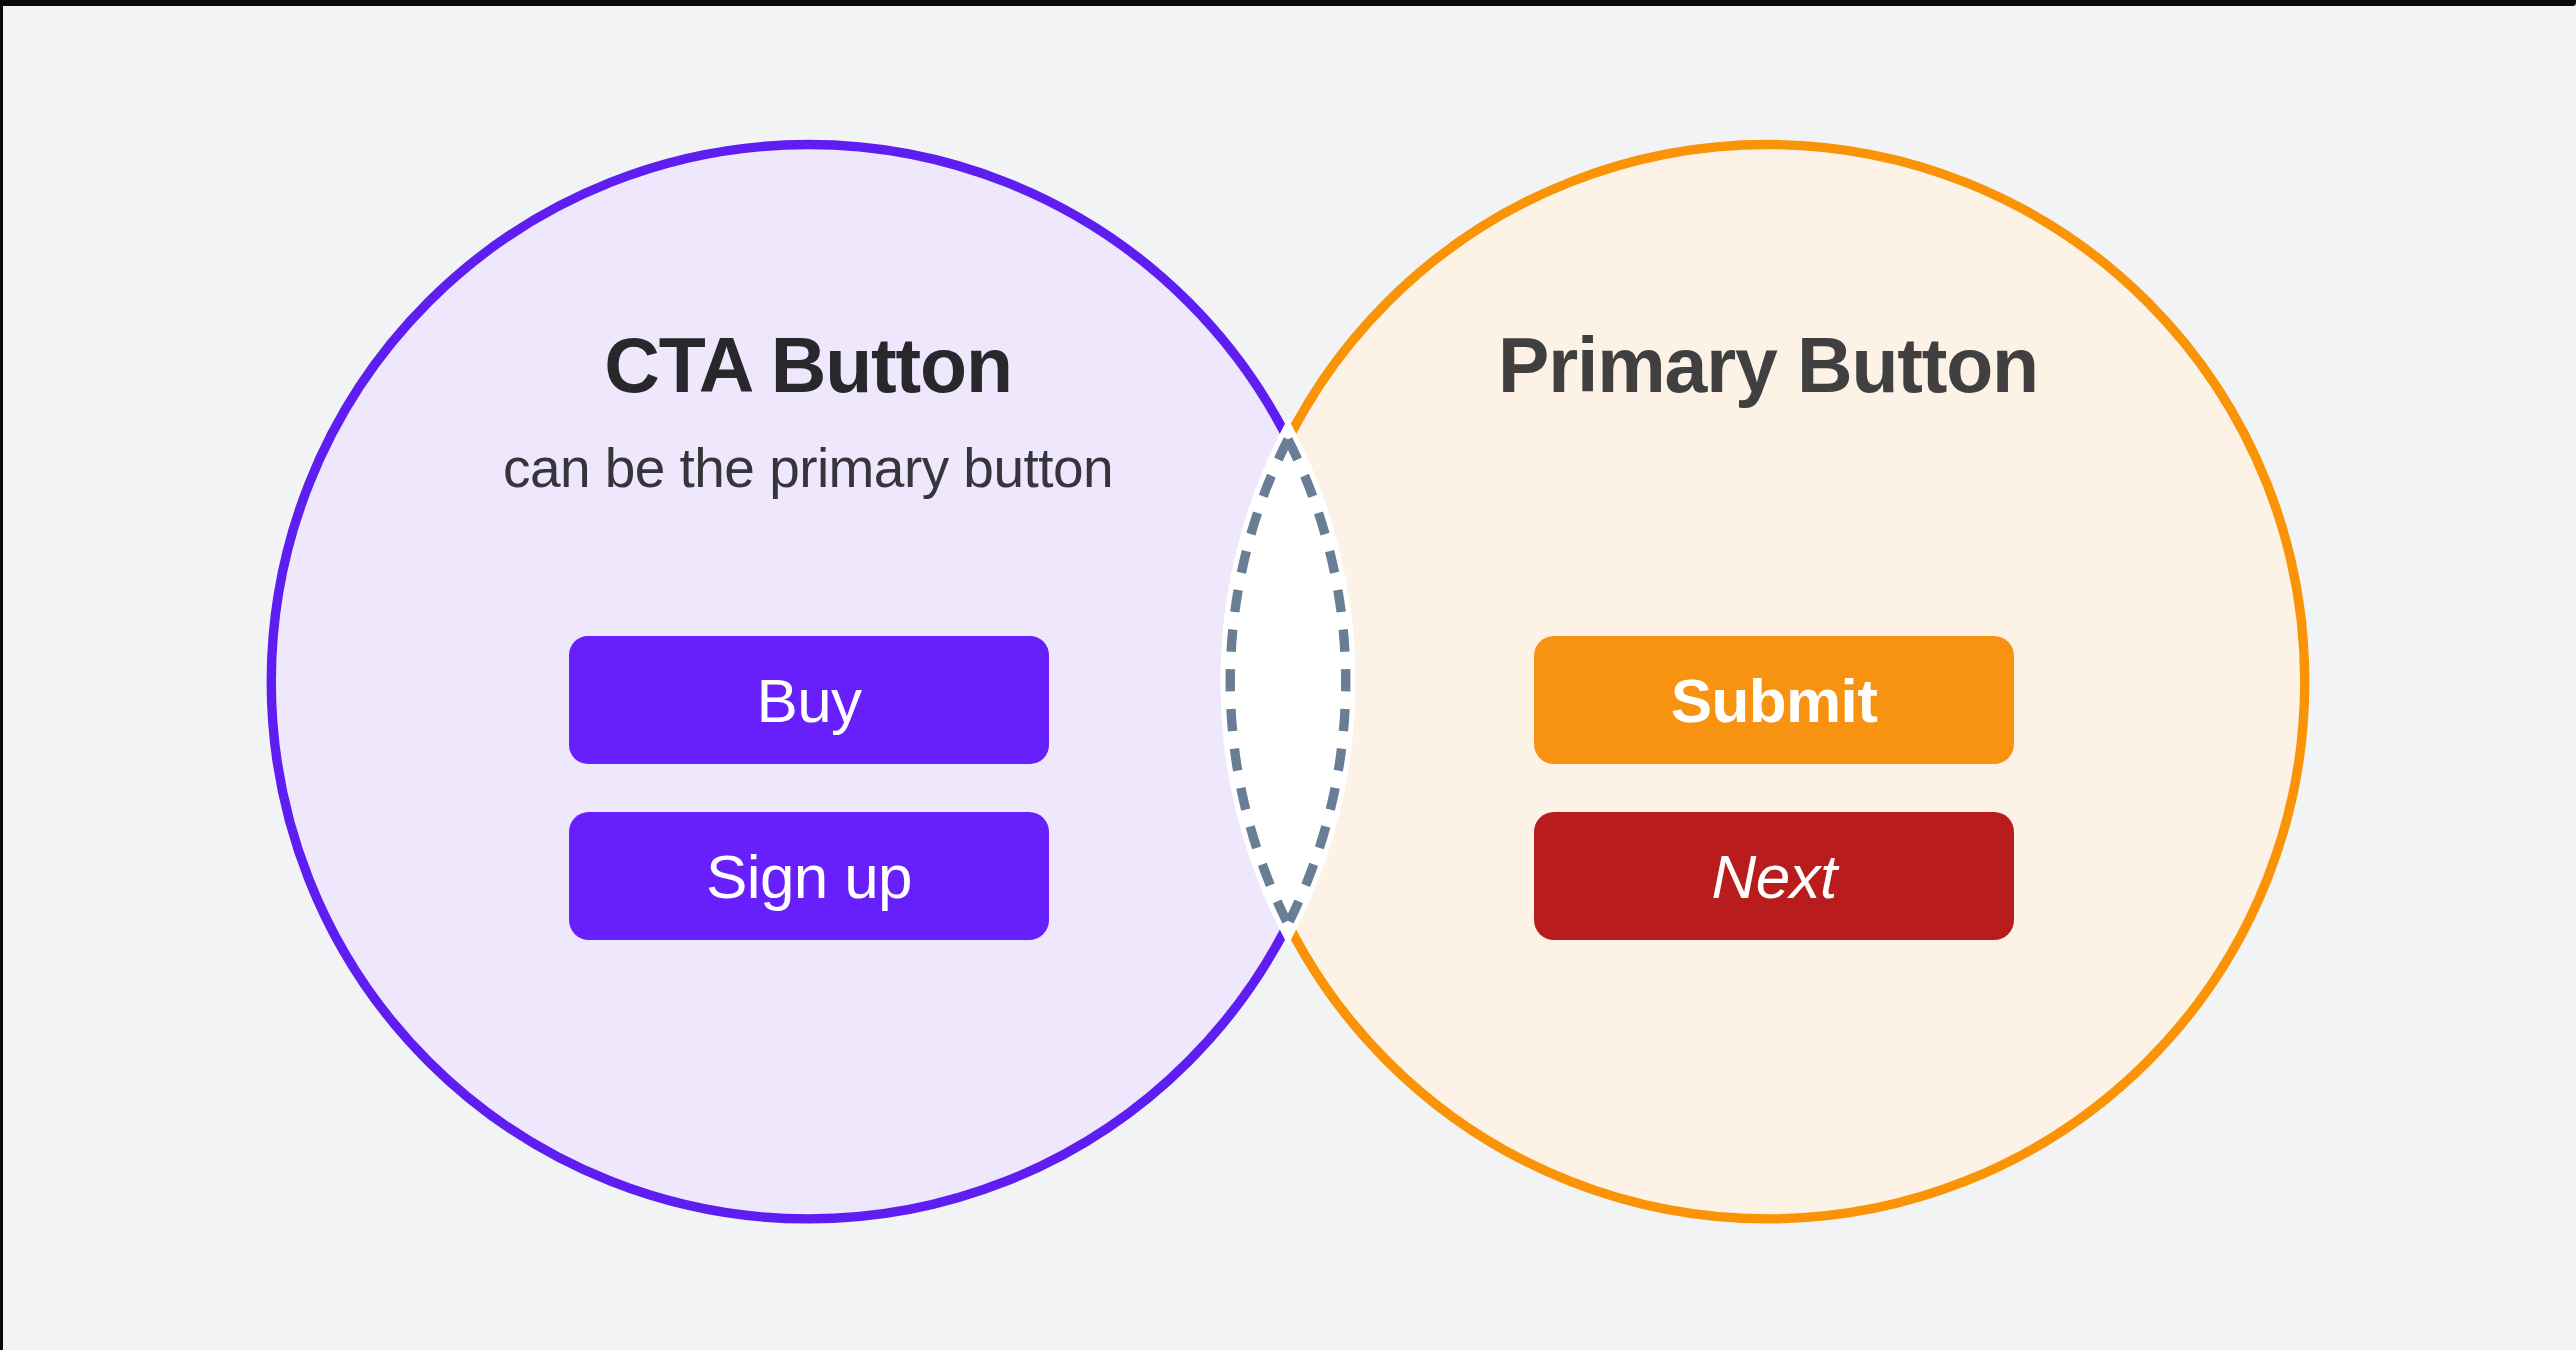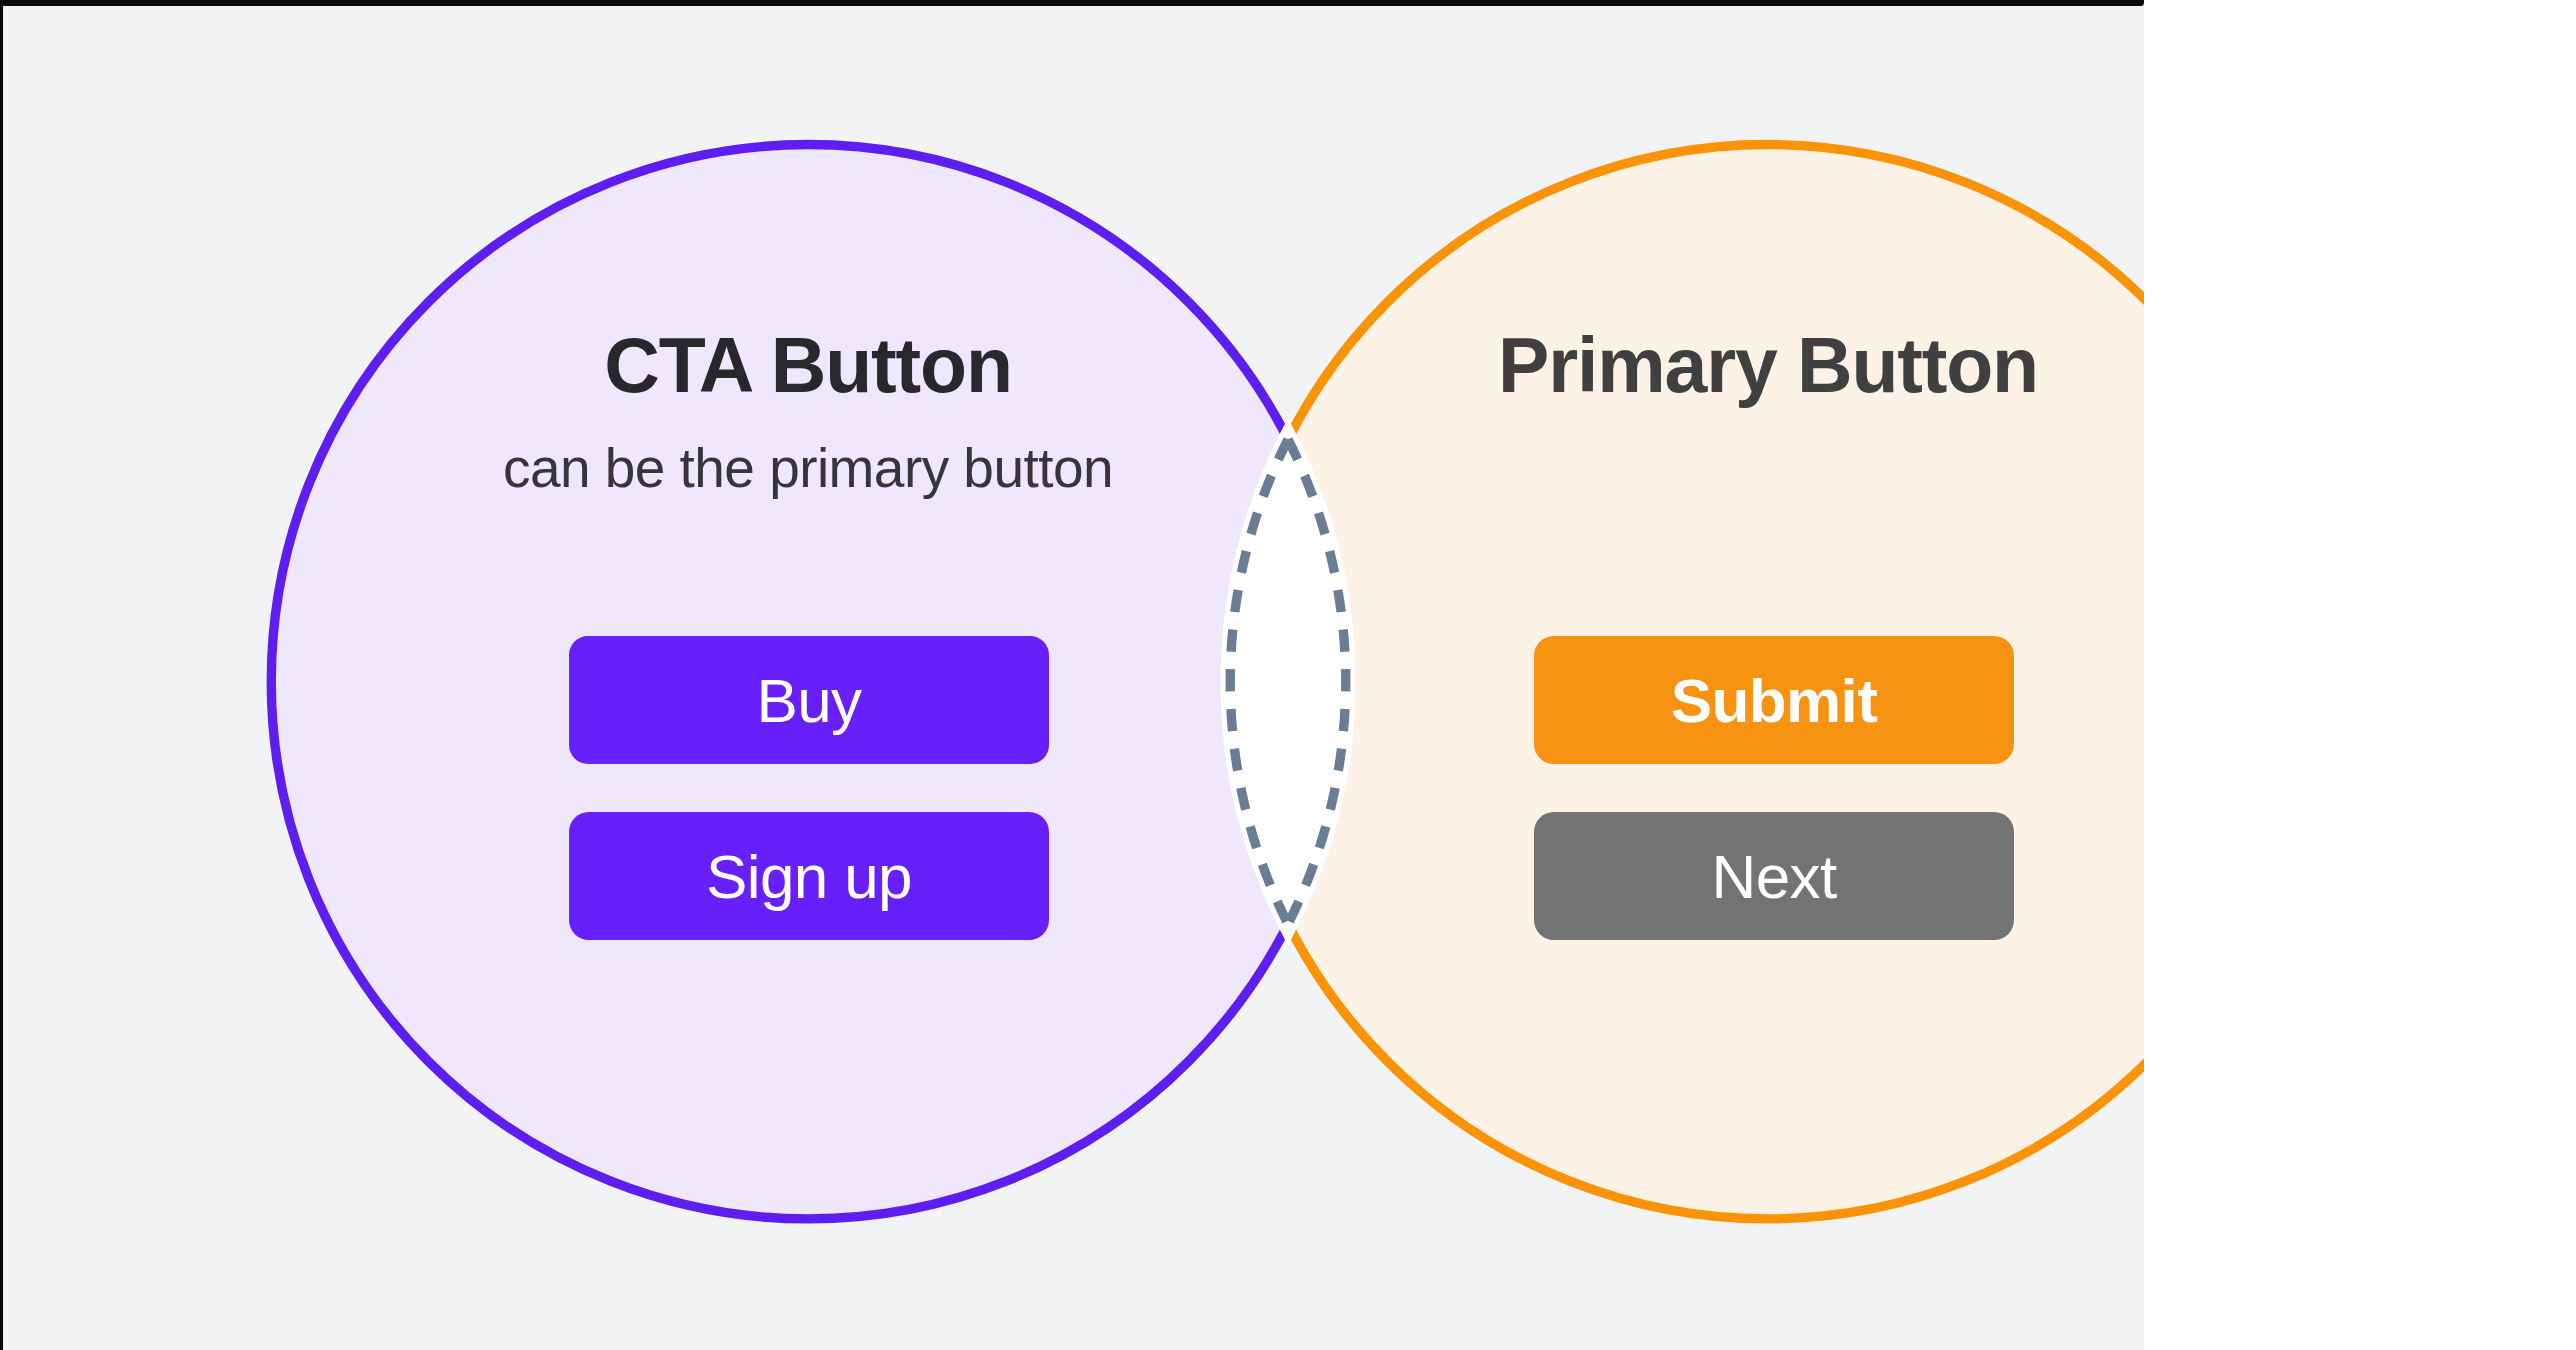--- a/index.html
+++ b/index.html
@@ -4,21 +4,21 @@
 <style>
   html, body {
     margin: 0;
     padding: 0;
     width: 2576px;
     height: 1350px;
     font-family: "Liberation Sans", "DejaVu Sans", sans-serif;
   }
   .canvas {
     position: relative;
-    width: 2144px;
+    width: 2576px;
     height: 1350px;
     background: #F2F3F5;
     overflow: hidden;
   }
   .frame-top {
     position: absolute;
     left: 0; top: 0;
     width: 100%; height: 5.9px;
     background: #0A0A0C;
     border-radius: 0 0 3.5px 3.5px;
@@ -109,16 +109,16 @@
 
   <div class="label circle-title title-left" style="color: rgb(39, 39, 44);">CTA Button</div>
   <div class="label circle-subtitle subtitle-left" style="color: rgb(53, 53, 59);">can be the primary button</div>
 
   <div class="label circle-title title-right" style="color: #404040;">Primary Button</div>
 
   <button class="pill-button btn-purple col-left row-top" style="background-color: rgb(103, 31, 252); color: rgb(255, 255, 255); border-radius: 19px;">Buy</button>
   <button class="pill-button btn-purple col-left row-bottom" style="background-color: rgb(103, 31, 252); color: rgb(255, 255, 255);">Sign up</button>
 
   <button class="pill-button btn-orange col-right row-top" style="background-color: rgb(248, 147, 17); color: rgb(255, 255, 255); font-weight: bold;">Submit</button>
-  <button class="pill-button btn-orange col-right row-bottom" style="background-color: #737373; color: rgb(255, 255, 255);">Next</button>
+  <button class="pill-button btn-orange col-right row-bottom" style="background-color: #b91c1c; color: rgb(255, 255, 255); font-style: italic;">Next</button>
 
 </div>
 
 
 </body></html>

